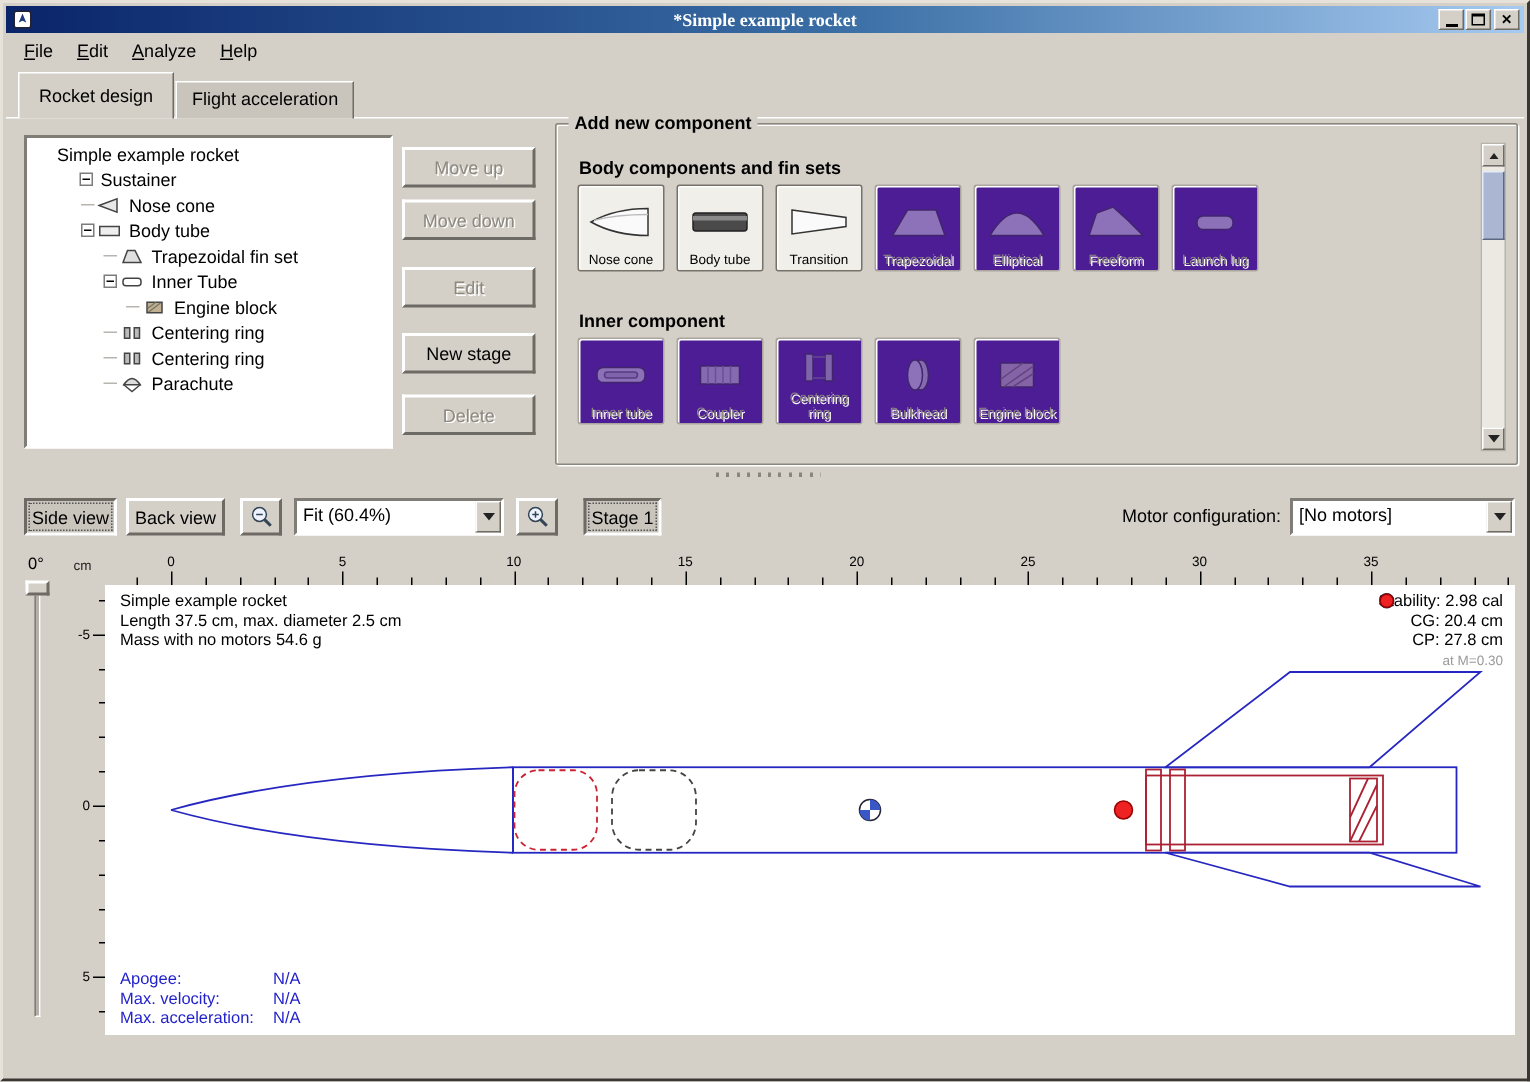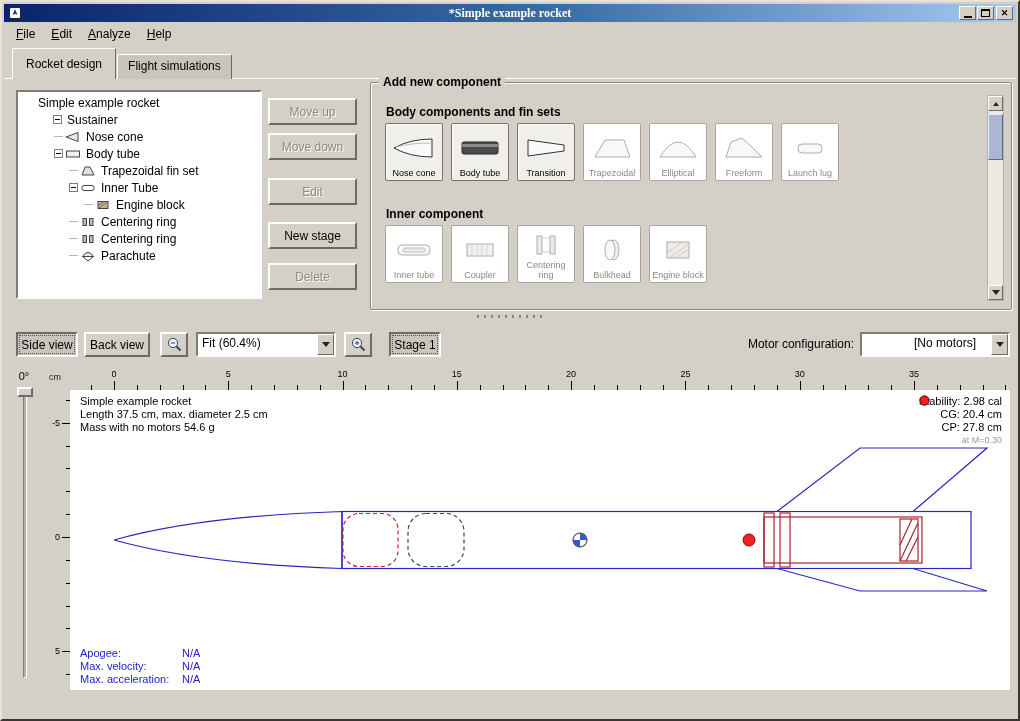--- a/index.html
+++ b/index.html
@@ -58,21 +58,21 @@
 
   
   .groupbox{position:absolute;left:368px;top:80px;width:642px;height:228px;
     border:1px solid #8a867e;border-radius:2px;box-shadow:inset 1px 1px 0 var(--hl),1px 1px 0 var(--hl);}
   .legend{position:absolute;top:-8px;left:8px;background:var(--face);padding:0 4px;font-size:12px;font-weight:bold;}
   .section-label{position:absolute;left:15px;font-size:12px;font-weight:bold;}
   .section-row{position:absolute;left:14px;display:flex;gap:8px;}
   .cbtn{width:58px;height:58px;background:#f1efe9;border:1px solid #77736b;border-radius:2px;
     display:flex;flex-direction:column;align-items:center;padding:3px 1px 2px;
     box-shadow:inset 1px 1px 0 #fff;}
-  .cbtn.disabled{background:#ffffff;border-color:#aaa69e;}
+  .cbtn.disabled{background:#4c1d95;border-color:#aaa69e;}
   .cbtn .cicon{flex:1;display:flex;align-items:center;justify-content:center;width:48px;}
   .cbtn.disabled .cicon{opacity:.4;}
   .clabel{font-size:9px;line-height:10px;text-align:center;}
 
   
   .sb{position:absolute;right:7px;top:12px;bottom:8px;width:17px;background:#ece9e2;border:1px solid #b7b3aa;}
   .sb-btn{position:absolute;left:0;width:15px;height:15px;background:var(--face);
     border:1px solid;border-color:var(--hl) var(--sh) var(--sh) var(--hl);
     display:flex;align-items:center;justify-content:center;font-size:7px;color:#222;}
   .sb-up{top:0}.sb-down{bottom:0}
@@ -154,21 +154,21 @@
 
   <div class="menubar">
       <div class="menu-item"><span class="mnemonic">F</span>ile</div>
       <div class="menu-item"><span class="mnemonic">E</span>dit</div>
       <div class="menu-item"><span class="mnemonic">A</span>nalyze</div>
       <div class="menu-item"><span class="mnemonic">H</span>elp</div>
     </div>
 
   <div class="tab-strip">
       <div class="tab active">Rocket design</div>
-      <div class="tab">Flight simulations</div>
+      <div class="tab">Flight acceleration</div>
     </div>
   <div class="pane-edge"></div>
 
   <div class="tree-panel">
       <div class="tree-row" style="padding-left: 4px;">
         <span class="slot"></span>
         <span class="tree-label">Simple example rocket</span>
       </div>
       <div class="tree-row" style="padding-left: 33px;">
         <span class="slot">
@@ -421,21 +421,21 @@
   <div class="btn tbtn mag-btn" style="left:342px;top:330px;width:28px;">
     <svg width="17" height="17" viewBox="0 0 17 17">
         <circle cx="7" cy="7" r="4.6" fill="#eef4ff" stroke="#345"></circle>
         <line x1="10.4" y1="10.4" x2="14.5" y2="14.5" stroke="#345" stroke-width="2"></line>
         <line x1="4.8" y1="7" x2="9.2" y2="7" stroke="#345"></line>
         <line x1="7" y1="4.8" x2="7" y2="9.2" stroke="#345"></line>
       </svg>
   </div>
   <div class="btn tbtn pressed" style="left:387px;top:330px;width:52px;">Stage 1</div>
   <div class="motor-label">Motor configuration:</div>
-  <div class="combo" style="left:858px;top:330px;width:150px;padding-left:48px;">
+  <div class="combo" style="left:858px;top:330px;width:150px;">
     <div class="cval">[No motors]</div>
     <div class="carrow">
         <div class="arrow-down"></div>
       </div>
   </div>
 
   <div class="rot-label">0°</div>
   <div class="rot-track"></div>
   <div class="rot-thumb"></div>
 

